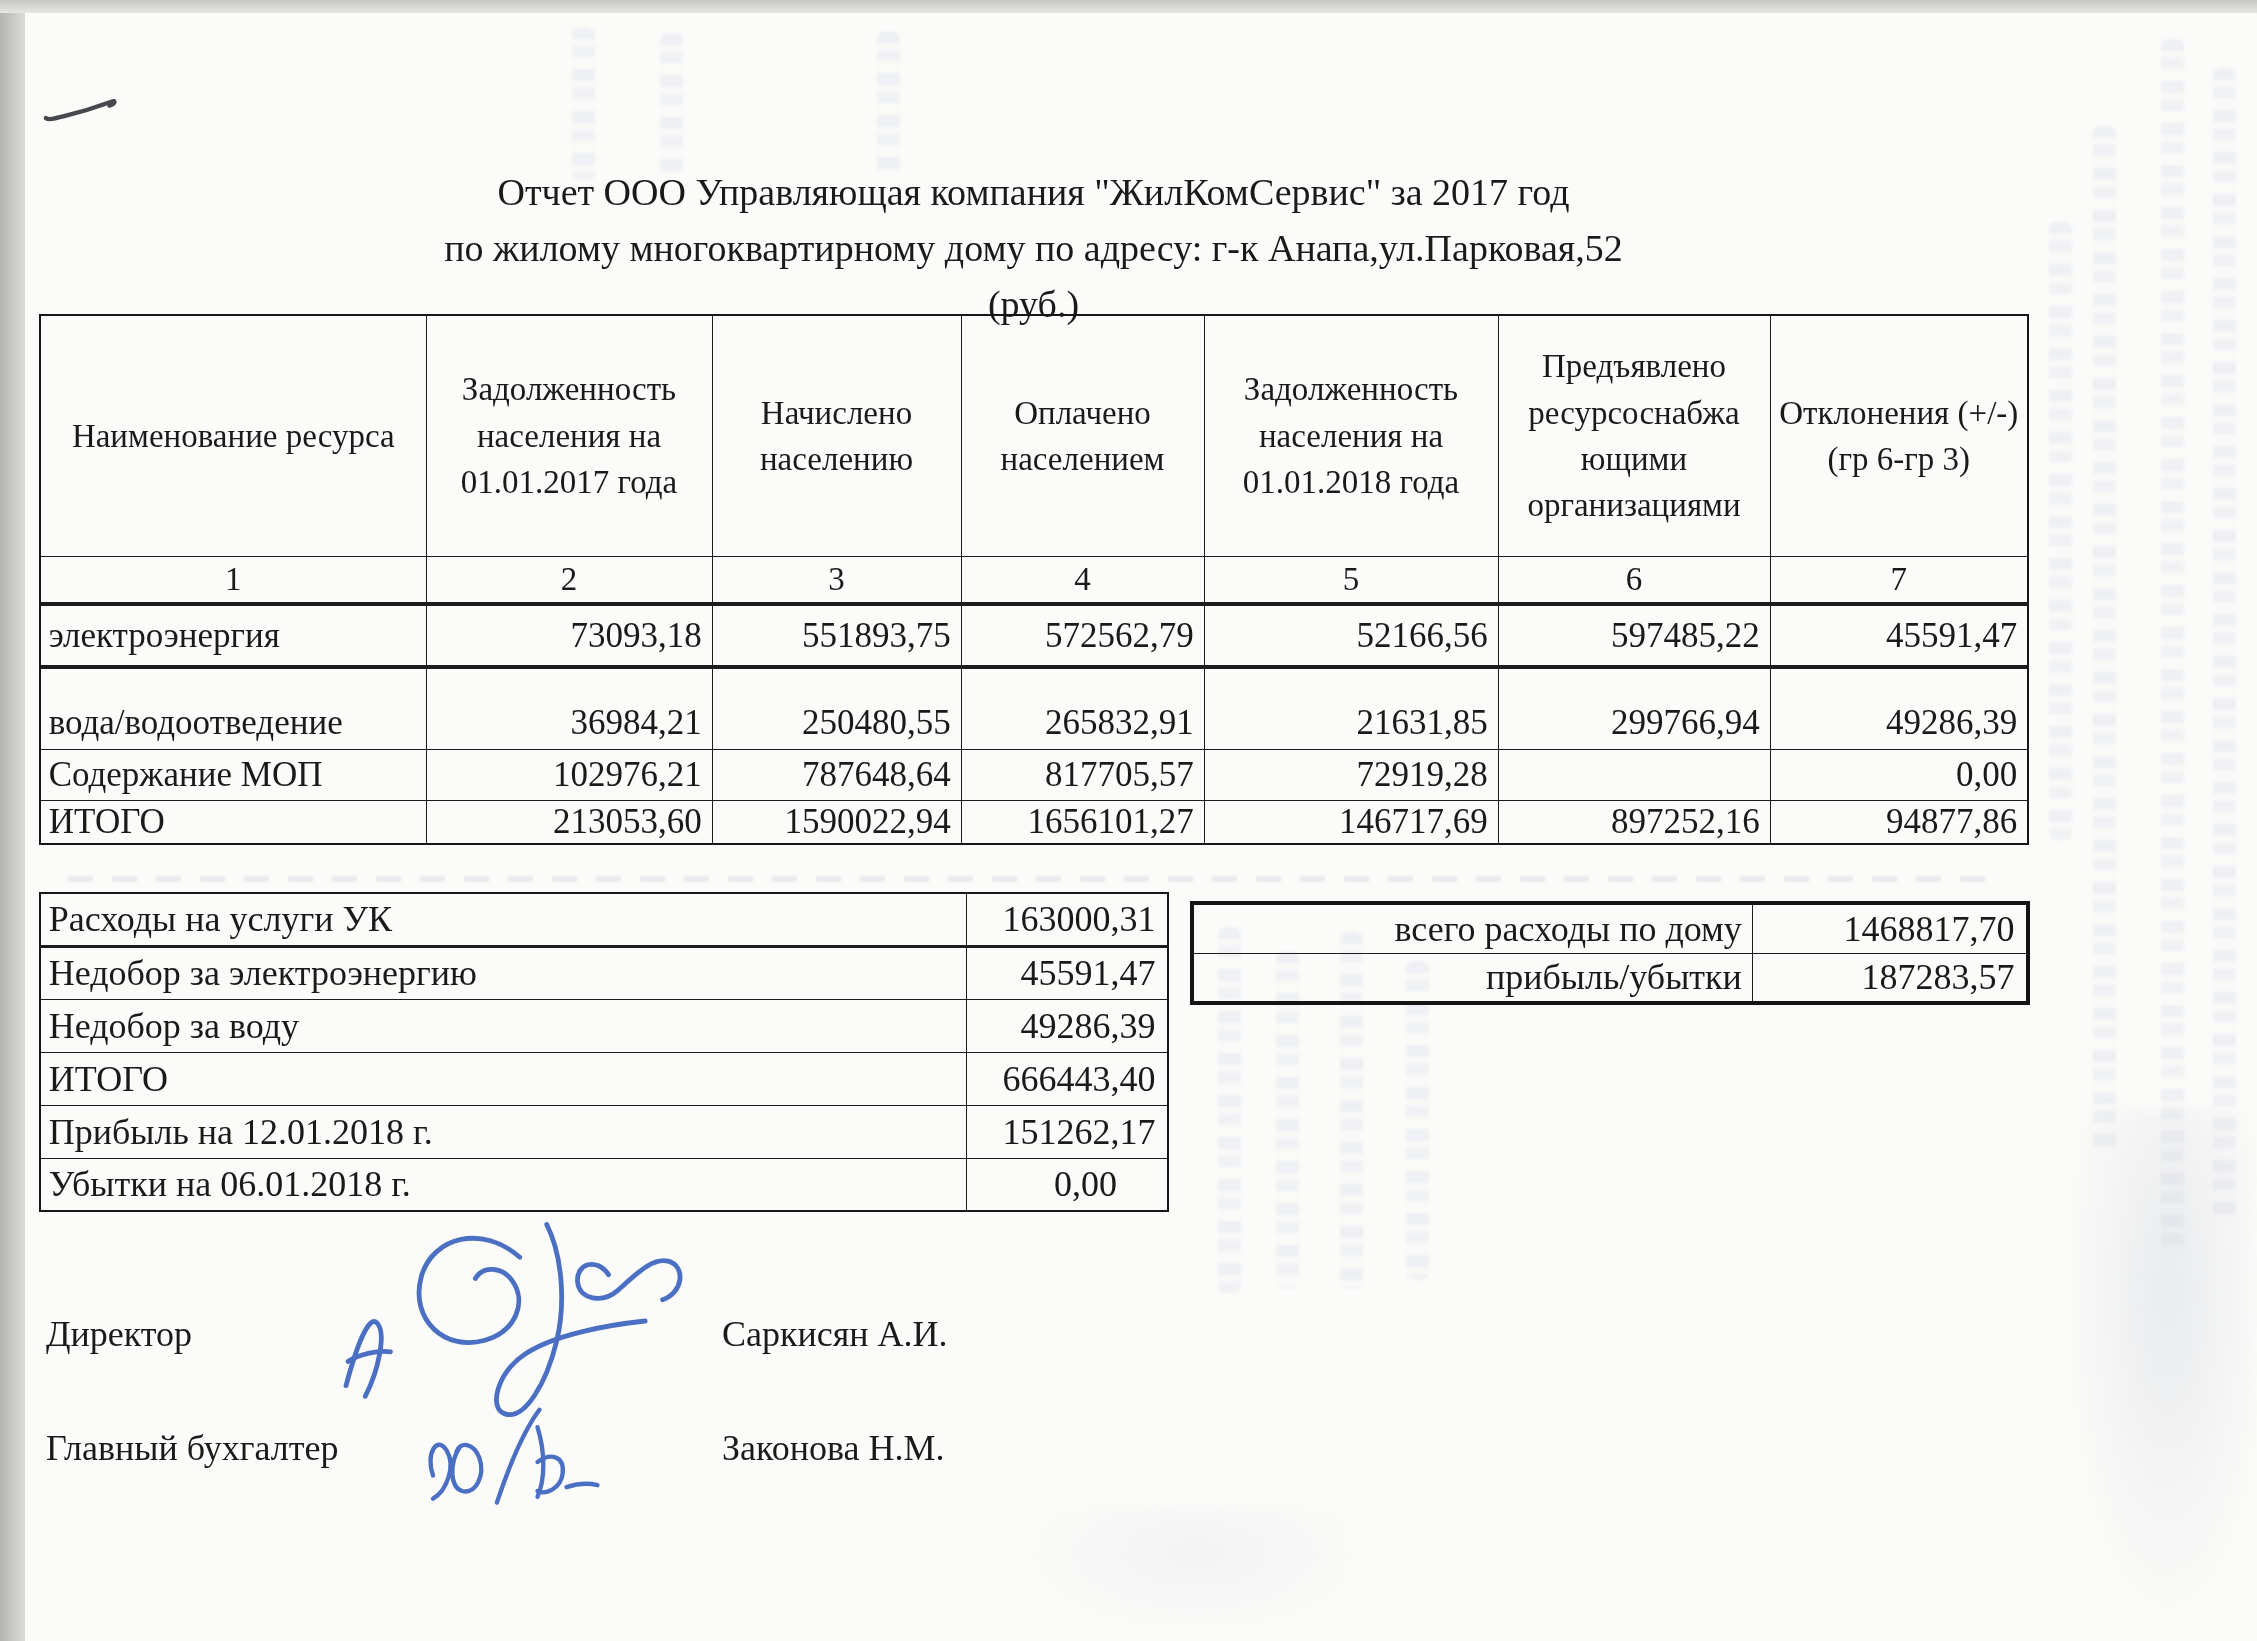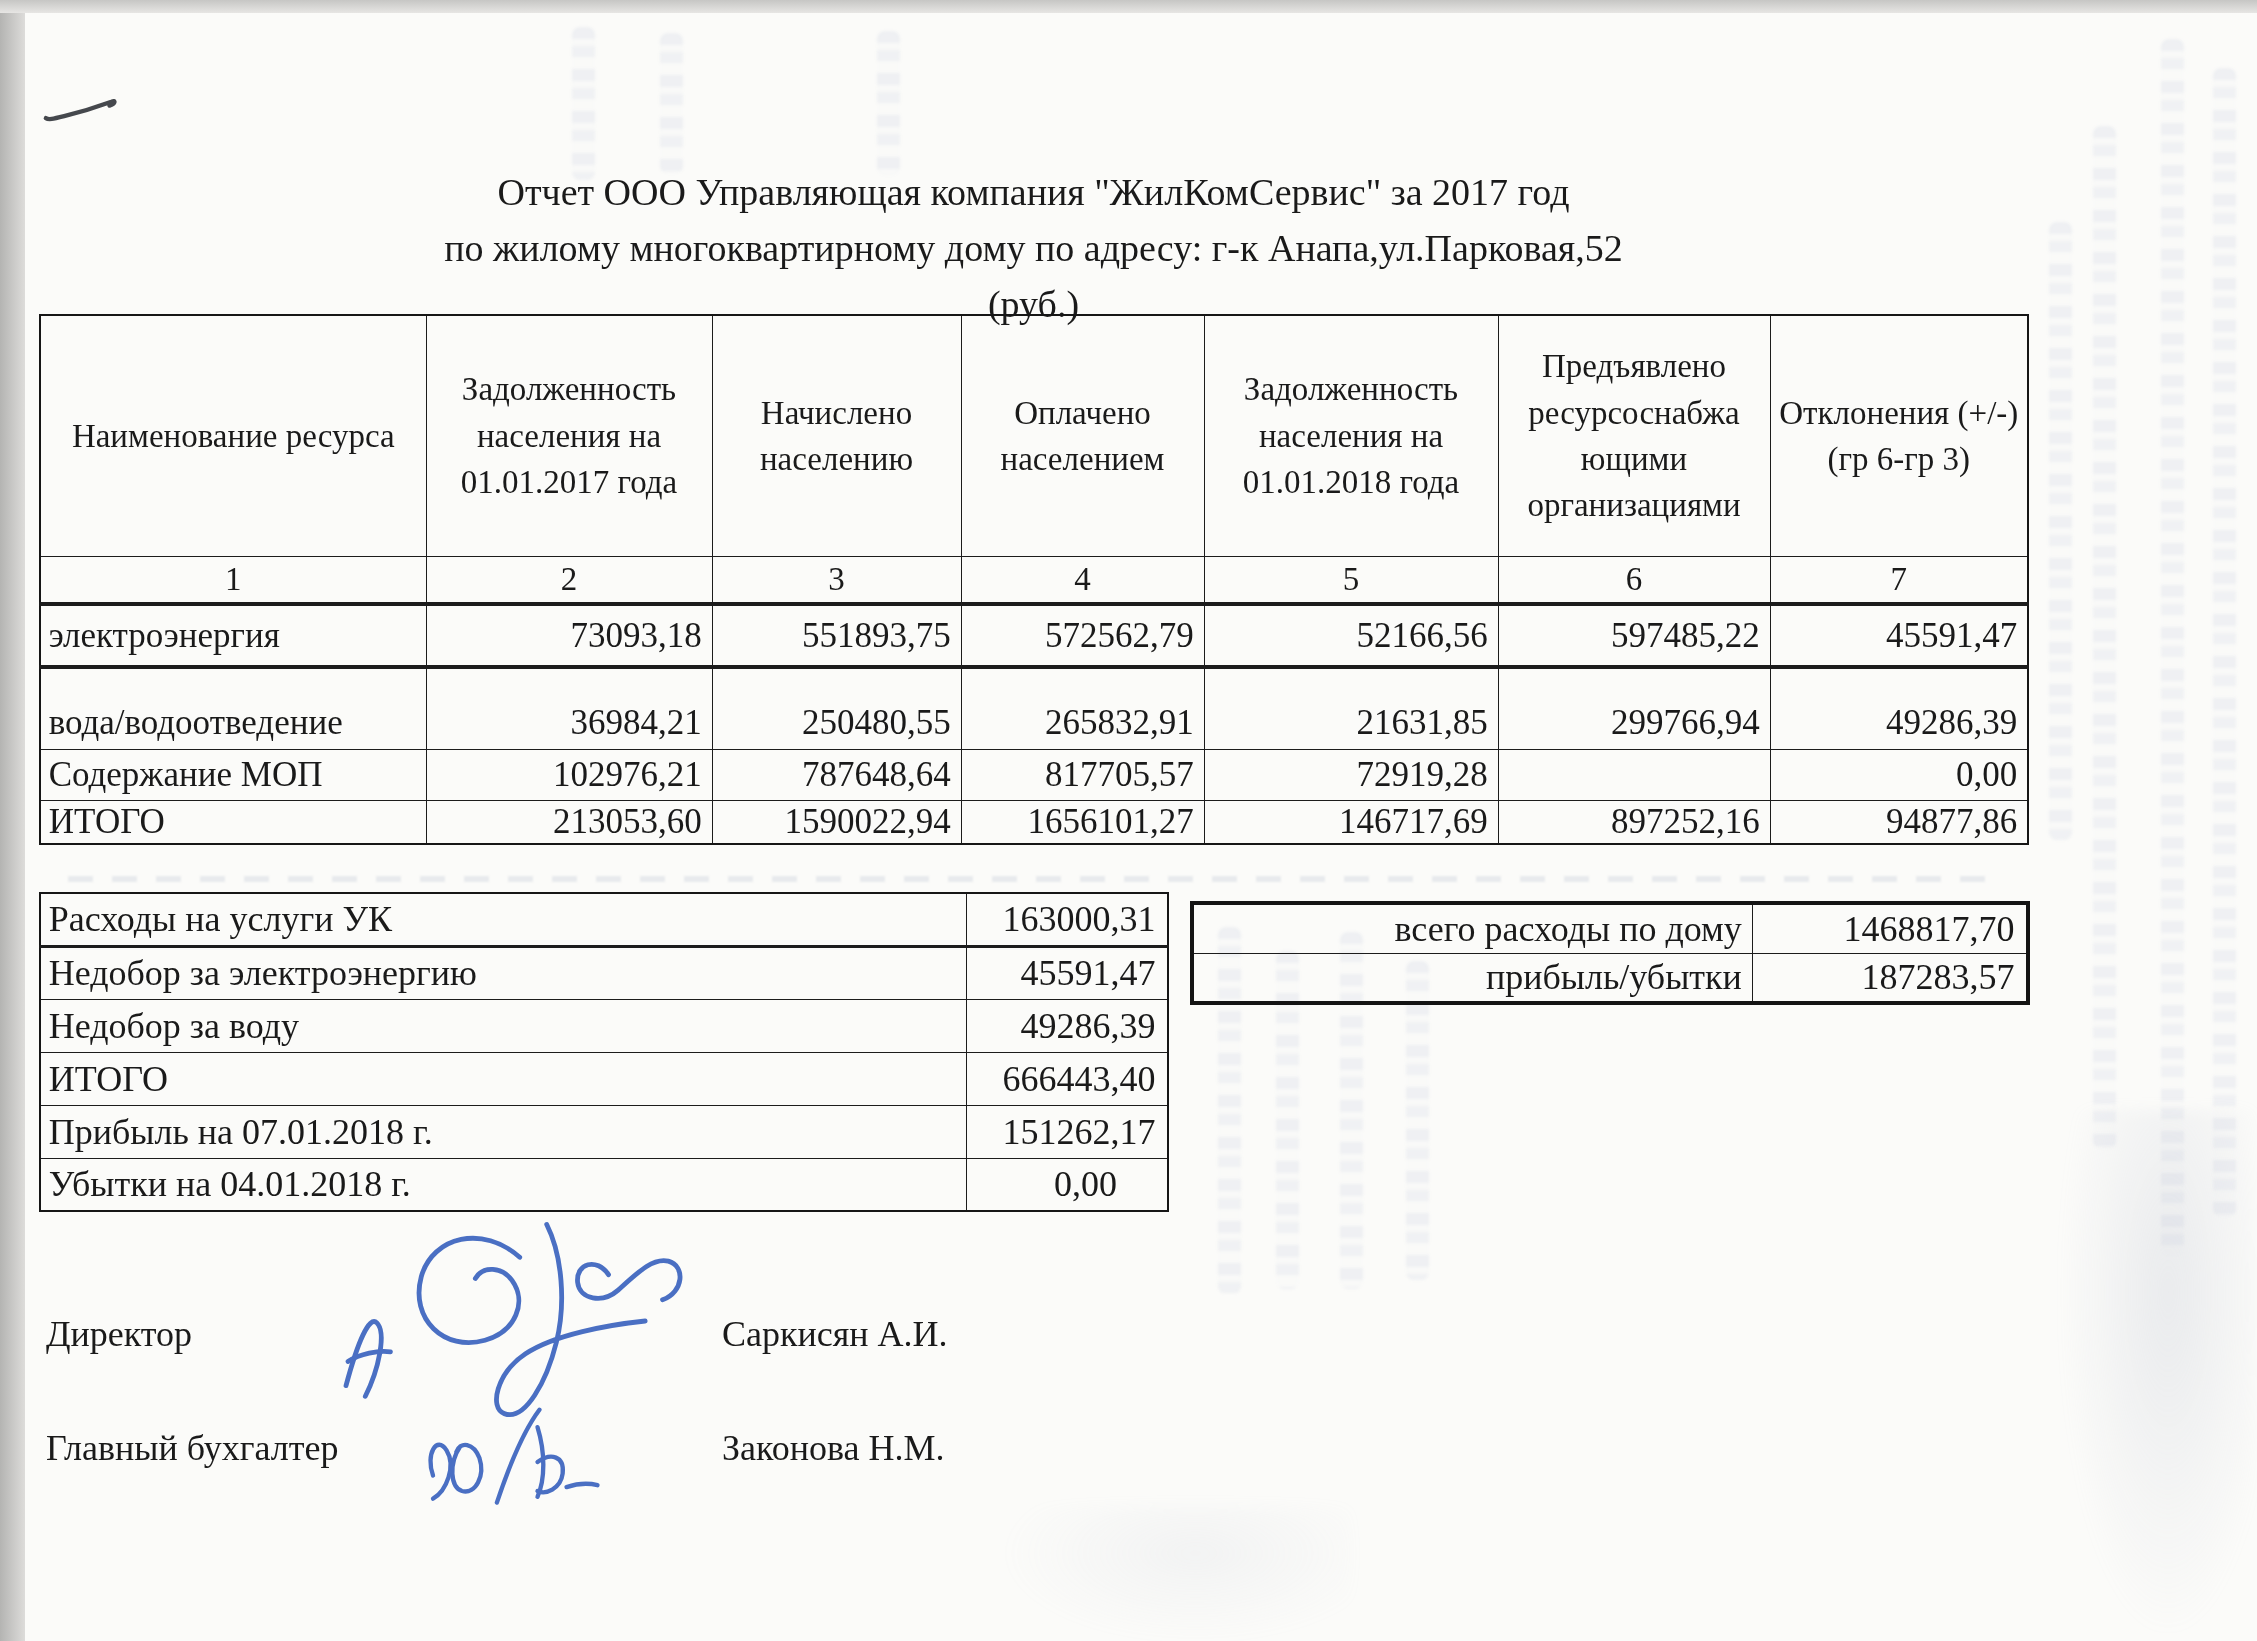--- a/index.html
+++ b/index.html
@@ -178,25 +178,25 @@
   </tr>
   <tr style="height:53px">
     <td class="lbl">Недобор за воду</td>
     <td class="val">49286,39</td>
   </tr>
   <tr style="height:53px">
     <td class="lbl">ИТОГО</td>
     <td class="val">666443,40</td>
   </tr>
   <tr style="height:53px">
-    <td class="lbl">Прибыль на 07.01.2018 г.</td>
+    <td class="lbl">Прибыль на 12.01.2018 г.</td>
     <td class="val">151262,17</td>
   </tr>
   <tr style="height:53px">
-    <td class="lbl">Убытки на 04.01.2018 г.</td>
+    <td class="lbl">Убытки на 06.01.2018 г.</td>
     <td class="val pad-r">0,00</td>
   </tr>
 </tbody>
   </table>
 
 <table class="sum-box">
   <colgroup>
       <col style="width:560px">
       <col style="width:276px">
     </colgroup>

